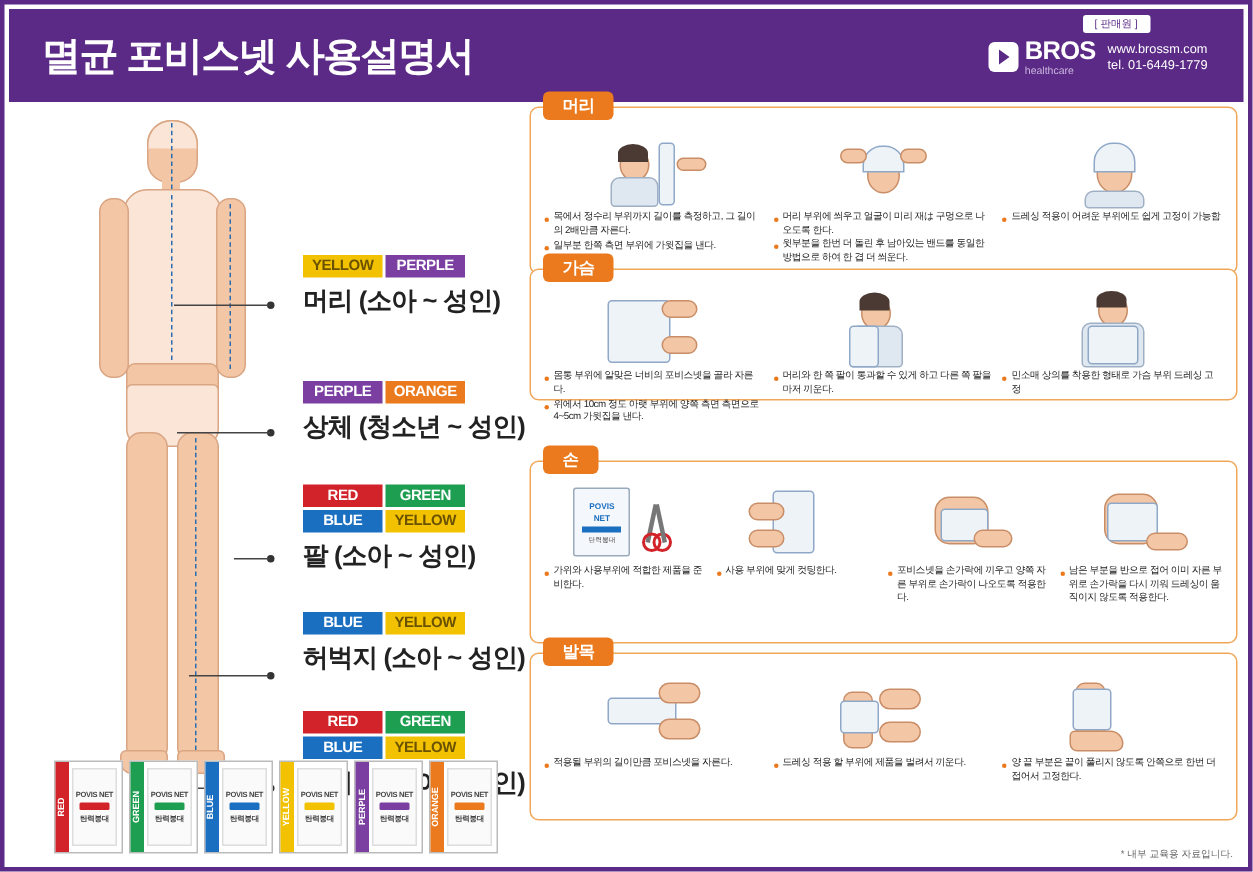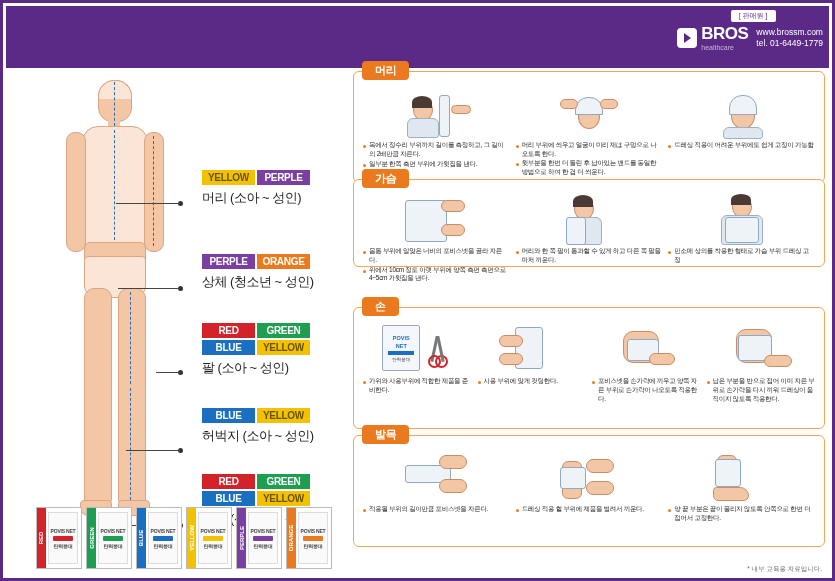--- a/index.html
+++ b/index.html
@@ -50,21 +50,21 @@
   }
   .maker-logo{
     width:22px;height:22px;border-radius:50%;
     border:2px solid #ffffff;box-sizing:border-box;
     position:relative;flex:none;
   }
   .maker-logo:after{
     content:"";position:absolute;left:3px;top:8px;width:12px;height:6px;
     border-bottom:2px solid #fff;border-radius:0 0 12px 12px;
   }
-  .seller-wrap{display:flex;align-items:center;gap:8px;margin-right:6px;}
+  .seller-wrap{display:flex;align-items:center;gap:8px;margin-right:24px;}
   .bros-logo{display:flex;align-items:center;gap:4px;}
   .bros-mark{
     width:20px;height:20px;background:#ffffff;border-radius:4px;
     position:relative;
   }
   .bros-mark:after{
     content:"";position:absolute;left:7px;top:5px;
     border-left:7px solid #5b2a86;
     border-top:5px solid transparent;
     border-bottom:5px solid transparent;
@@ -144,21 +144,21 @@
     padding:2px 0;width:53px;text-align:center;
     letter-spacing:-0.3px;
   }
   .chip.yellow{background:#f2c200;color:#6b5200;}
   .chip.perple{background:#7a3fa0;}
   .chip.orange{background:#ea7a1d;}
   .chip.red{background:#d2232a;}
   .chip.green{background:#1e9e51;}
   .chip.blue{background:#1b6fc1;}
   .label-text{
-    font-size:13px;color:#222;margin-top:4px;font-weight:normal;letter-spacing:-0.5px;
+    font-size:17px;color:#222;margin-top:4px;font-weight:bold;letter-spacing:-0.5px;
   }
   .leader{
     position:absolute;border-top:1px solid #444;
   }
   .leader-dot{
     position:absolute;width:5px;height:5px;border-radius:50%;background:#333;
   }
 
   
   .product-strip{
@@ -253,20 +253,21 @@
   .scissors:after{left:15px;transform:rotate(-12deg);}
   .sc-ring{position:absolute;width:9px;height:9px;border:2.5px solid #d2232a;border-radius:50%;bottom:0;}
   .sc-ring.l{left:4px;} .sc-ring.r{right:4px;}
 </style>
 </head>
 <body>
 
 <div class="page">
 
   <div class="header">
+    <div class="title">멸균 포비스넷 사용설명서</div>
     <div class="header-right">
       <div class="seller-box" style="margin-left:18px;">
         <div class="tag">[ 판매원 ]</div>
         <div class="seller-wrap">
           <div class="bros-logo">
             <span class="bros-mark"></span>
             <span class="bros-text">
               <span class="bros-name">BROS</span>
               <span class="bros-sub">healthcare</span>
             </span>

